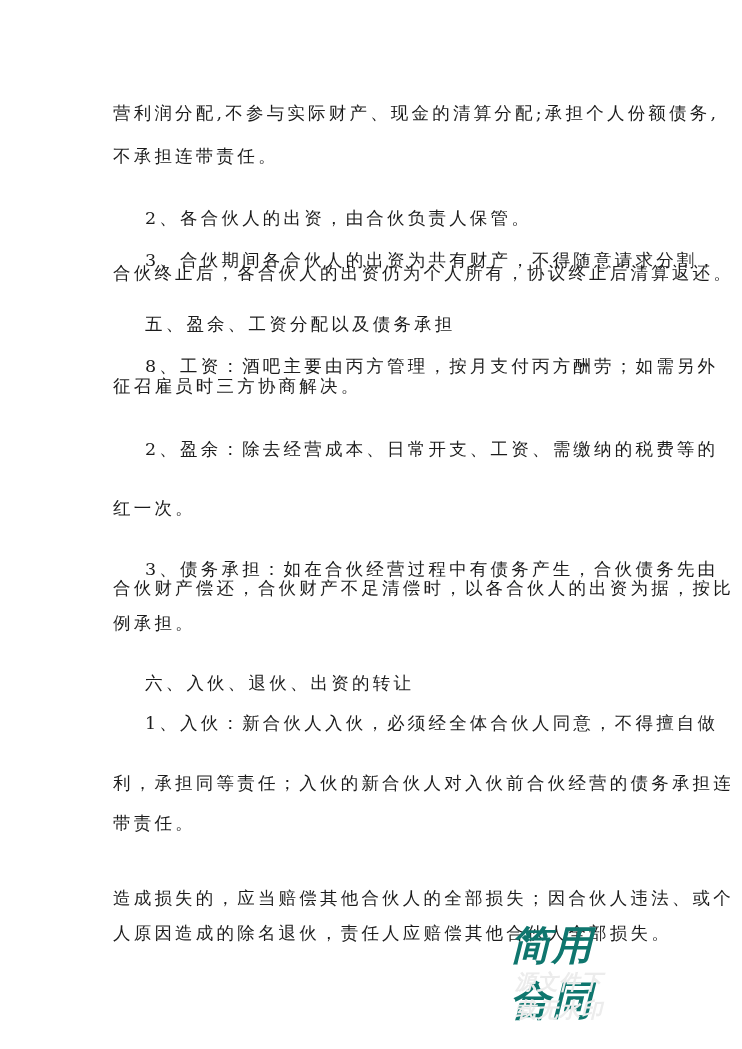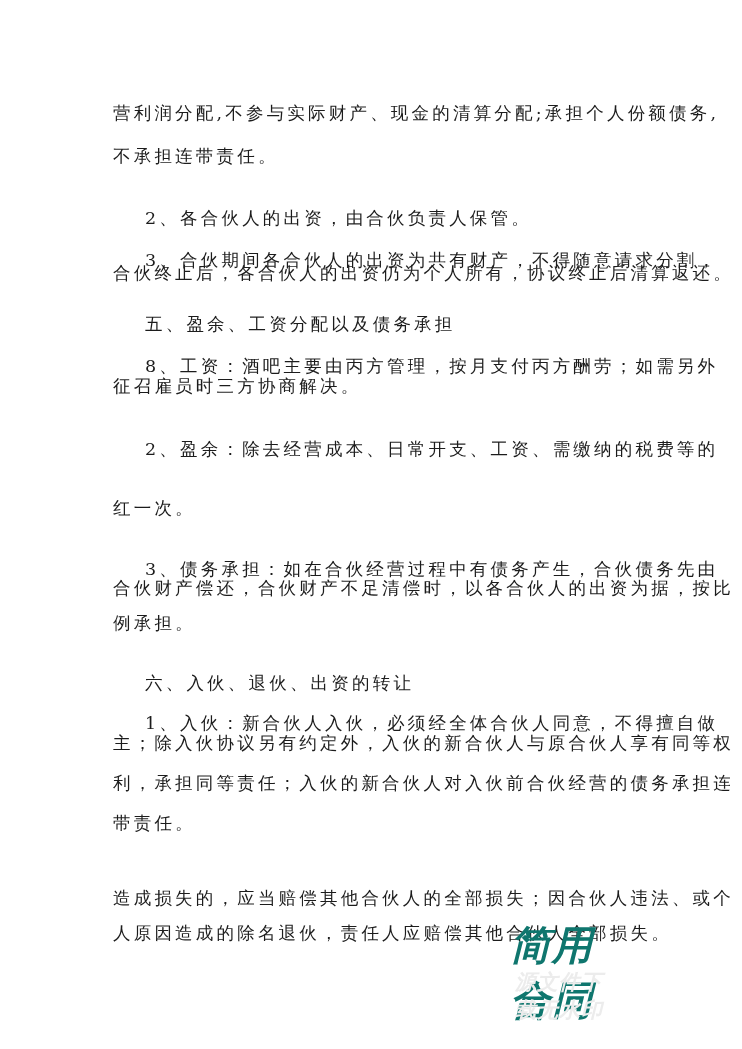--- a/index.html
+++ b/index.html
@@ -34,21 +34,20 @@
   <div class="line indent" style="top:293px">五、盈余、工资分配以及债务承担</div>
   <div class="line indent" style="top:335px">8、工资：酒吧主要由丙方管理，按月支付丙方酬劳；如需另外</div>
   <div class="line" style="top:375px">征召雇员时三方协商解决。</div>
   <div class="line indent" style="top:418px">2、盈余：除去经营成本、日常开支、工资、需缴纳的税费等的</div>
   <div class="line" style="top:497px">红一次。</div>
   <div class="line indent" style="top:538px">3、债务承担：如在合伙经营过程中有债务产生，合伙债务先由</div>
   <div class="line" style="top:577px">合伙财产偿还，合伙财产不足清偿时，以各合伙人的出资为据，按比</div>
   <div class="line" style="top:612px">例承担。</div>
   <div class="line indent" style="top:652px">六、入伙、退伙、出资的转让</div>
   <div class="line indent" style="top:692px">1、入伙：新合伙人入伙，必须经全体合伙人同意，不得擅自做</div>
-  <div class="line" style="top:732px">主；除入伙协议另有约定外，入伙的新合伙人与原合伙人享有同等权</div>
   <div class="line" style="top:772px">利，承担同等责任；入伙的新合伙人对入伙前合伙经营的债务承担连</div>
   <div class="line" style="top:812px">带责任。</div>
   <div class="line" style="top:922px">人原因造成的除名退伙，责任人应赔偿其他合伙人全部损失。</div>
   <div class="line" style="top:887px">造成损失的，应当赔偿其他合伙人的全部损失；因合伙人违法、或个</div>
 
   <div class="wm1">简用合同</div>
   <div class="wm2">源文件下载无水印</div>
 </div>
 
 </body></html>

